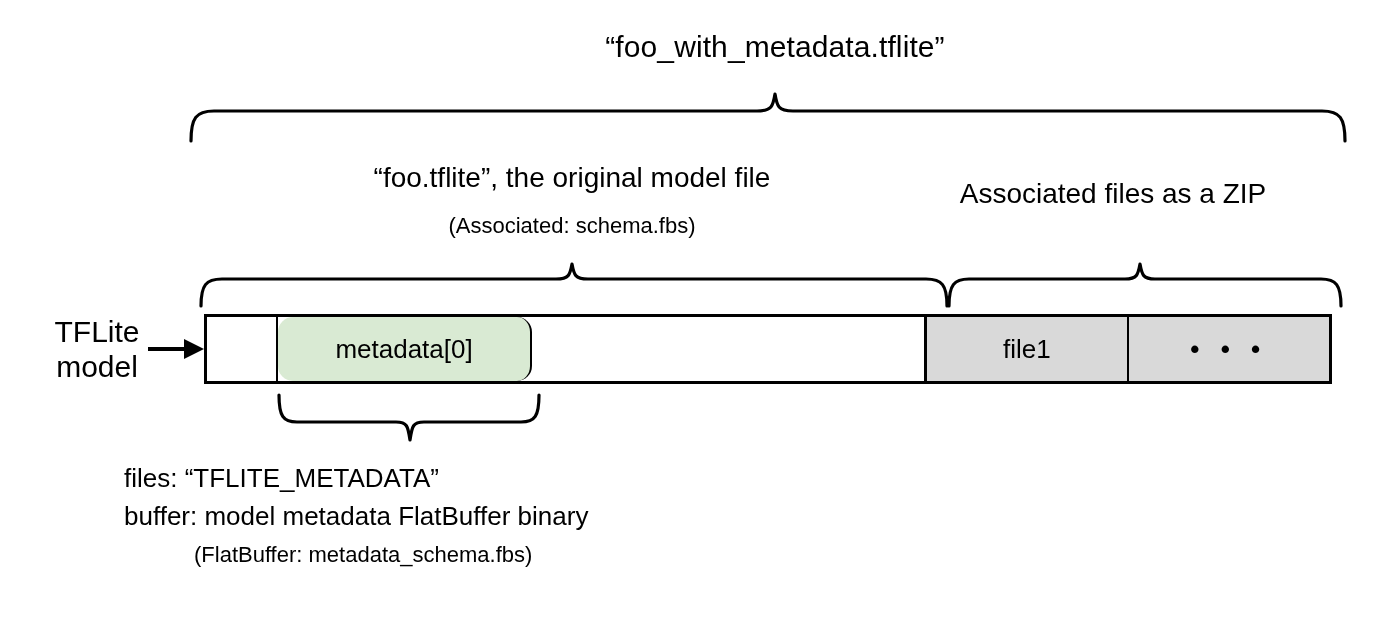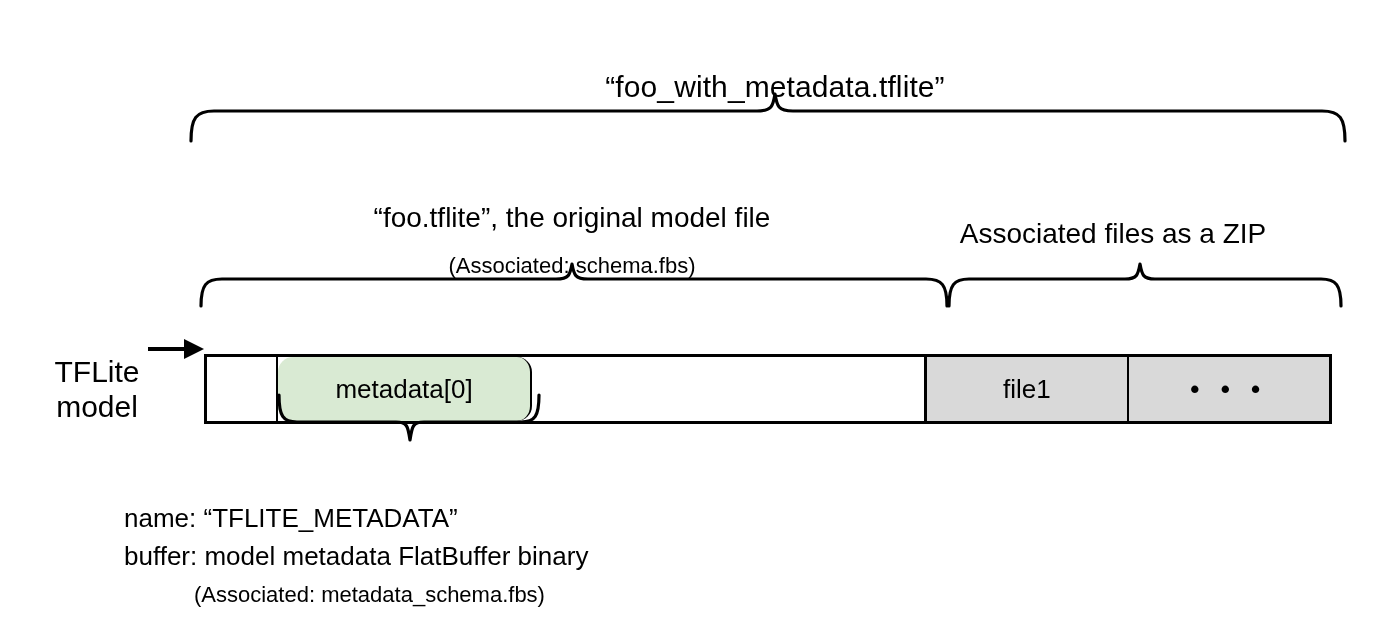--- a/index.html
+++ b/index.html
@@ -11,21 +11,21 @@
     font-family: "Liberation Sans", sans-serif;
     color: #000000;
   }
   #canvas {
     position: relative;
     width: 1382px;
     height: 621px;
     background: #ffffff;
     overflow: hidden;
   }
-  .abs { position: absolute; margin-top: 40px; }
+  .abs { position: absolute; }
   .txt {
     white-space: nowrap;
     line-height: 1.12;
   }
   .center { text-align: center; }
 
   
   .title-main {
     font-size: 30px;
     letter-spacing: 0.1px;
@@ -120,23 +120,23 @@
       <span class="cell-label"></span>
     </div>
     <div class="cell cell-file1" style="background:#d9d9d9;">
       <span class="cell-label">file1</span>
     </div>
     <div class="cell cell-more" style="background:#d9d9d9;">
       <span class="dots">• • •</span>
     </div>
   </div>
 
-  <div class="abs txt note-line" style="left:124px; top:464px;">name: “TFLITE_METADATA”</div>
+  <div class="abs txt note-line" style="left:124px; top:464px;">files: “TFLITE_METADATA”</div>
   <div class="abs txt note-line" style="left:124px; top:502px;">buffer: model metadata FlatBuffer binary</div>
-  <div class="abs txt note-sub" style="left:194px; top:543px;">(Associated: metadata_schema.fbs)</div>
+  <div class="abs txt note-sub" style="left:194px; top:543px;">(FlatBuffer: metadata_schema.fbs)</div>
 
   <svg id="overlay" viewBox="0 0 1382 621">
     <g fill="none" stroke="#000000" stroke-width="3.2" stroke-linecap="round" stroke-linejoin="round">
 
       <path d="M 191,141
                C 191,118 196,111 214,111
                L 757,111
                C 772,111 773,106 775,94
                C 777,106 778,111 793,111
                L 1322,111

